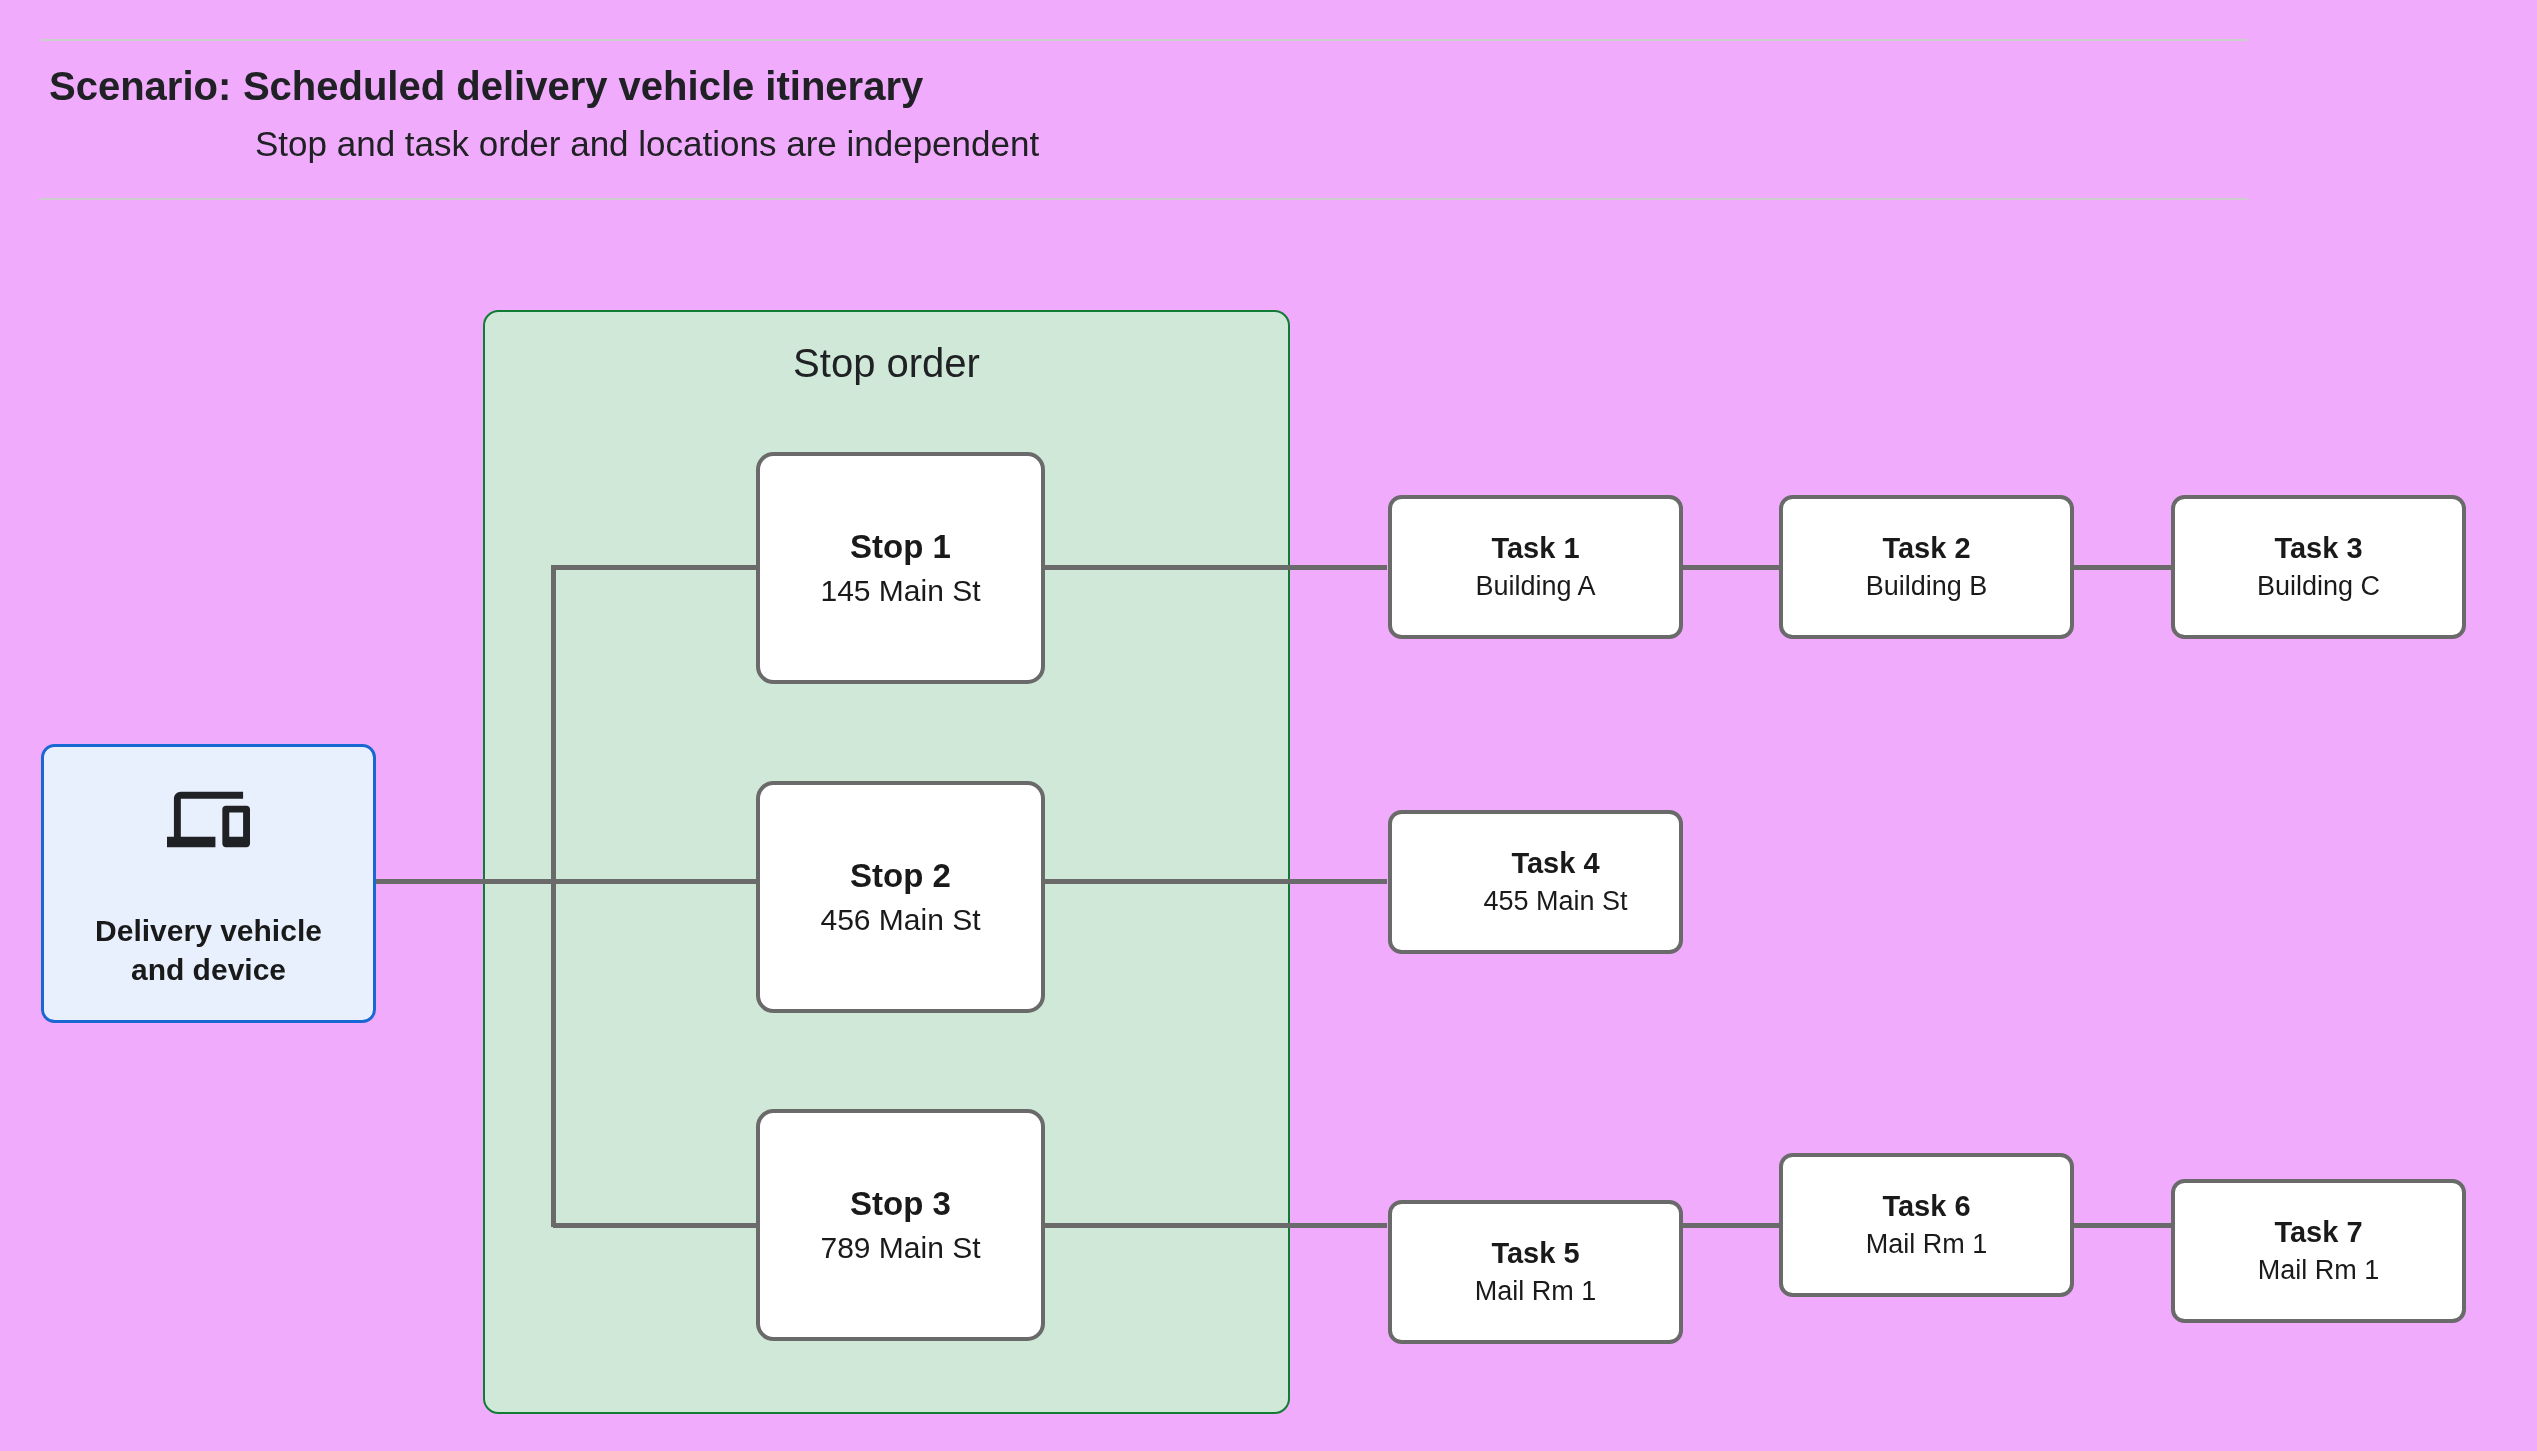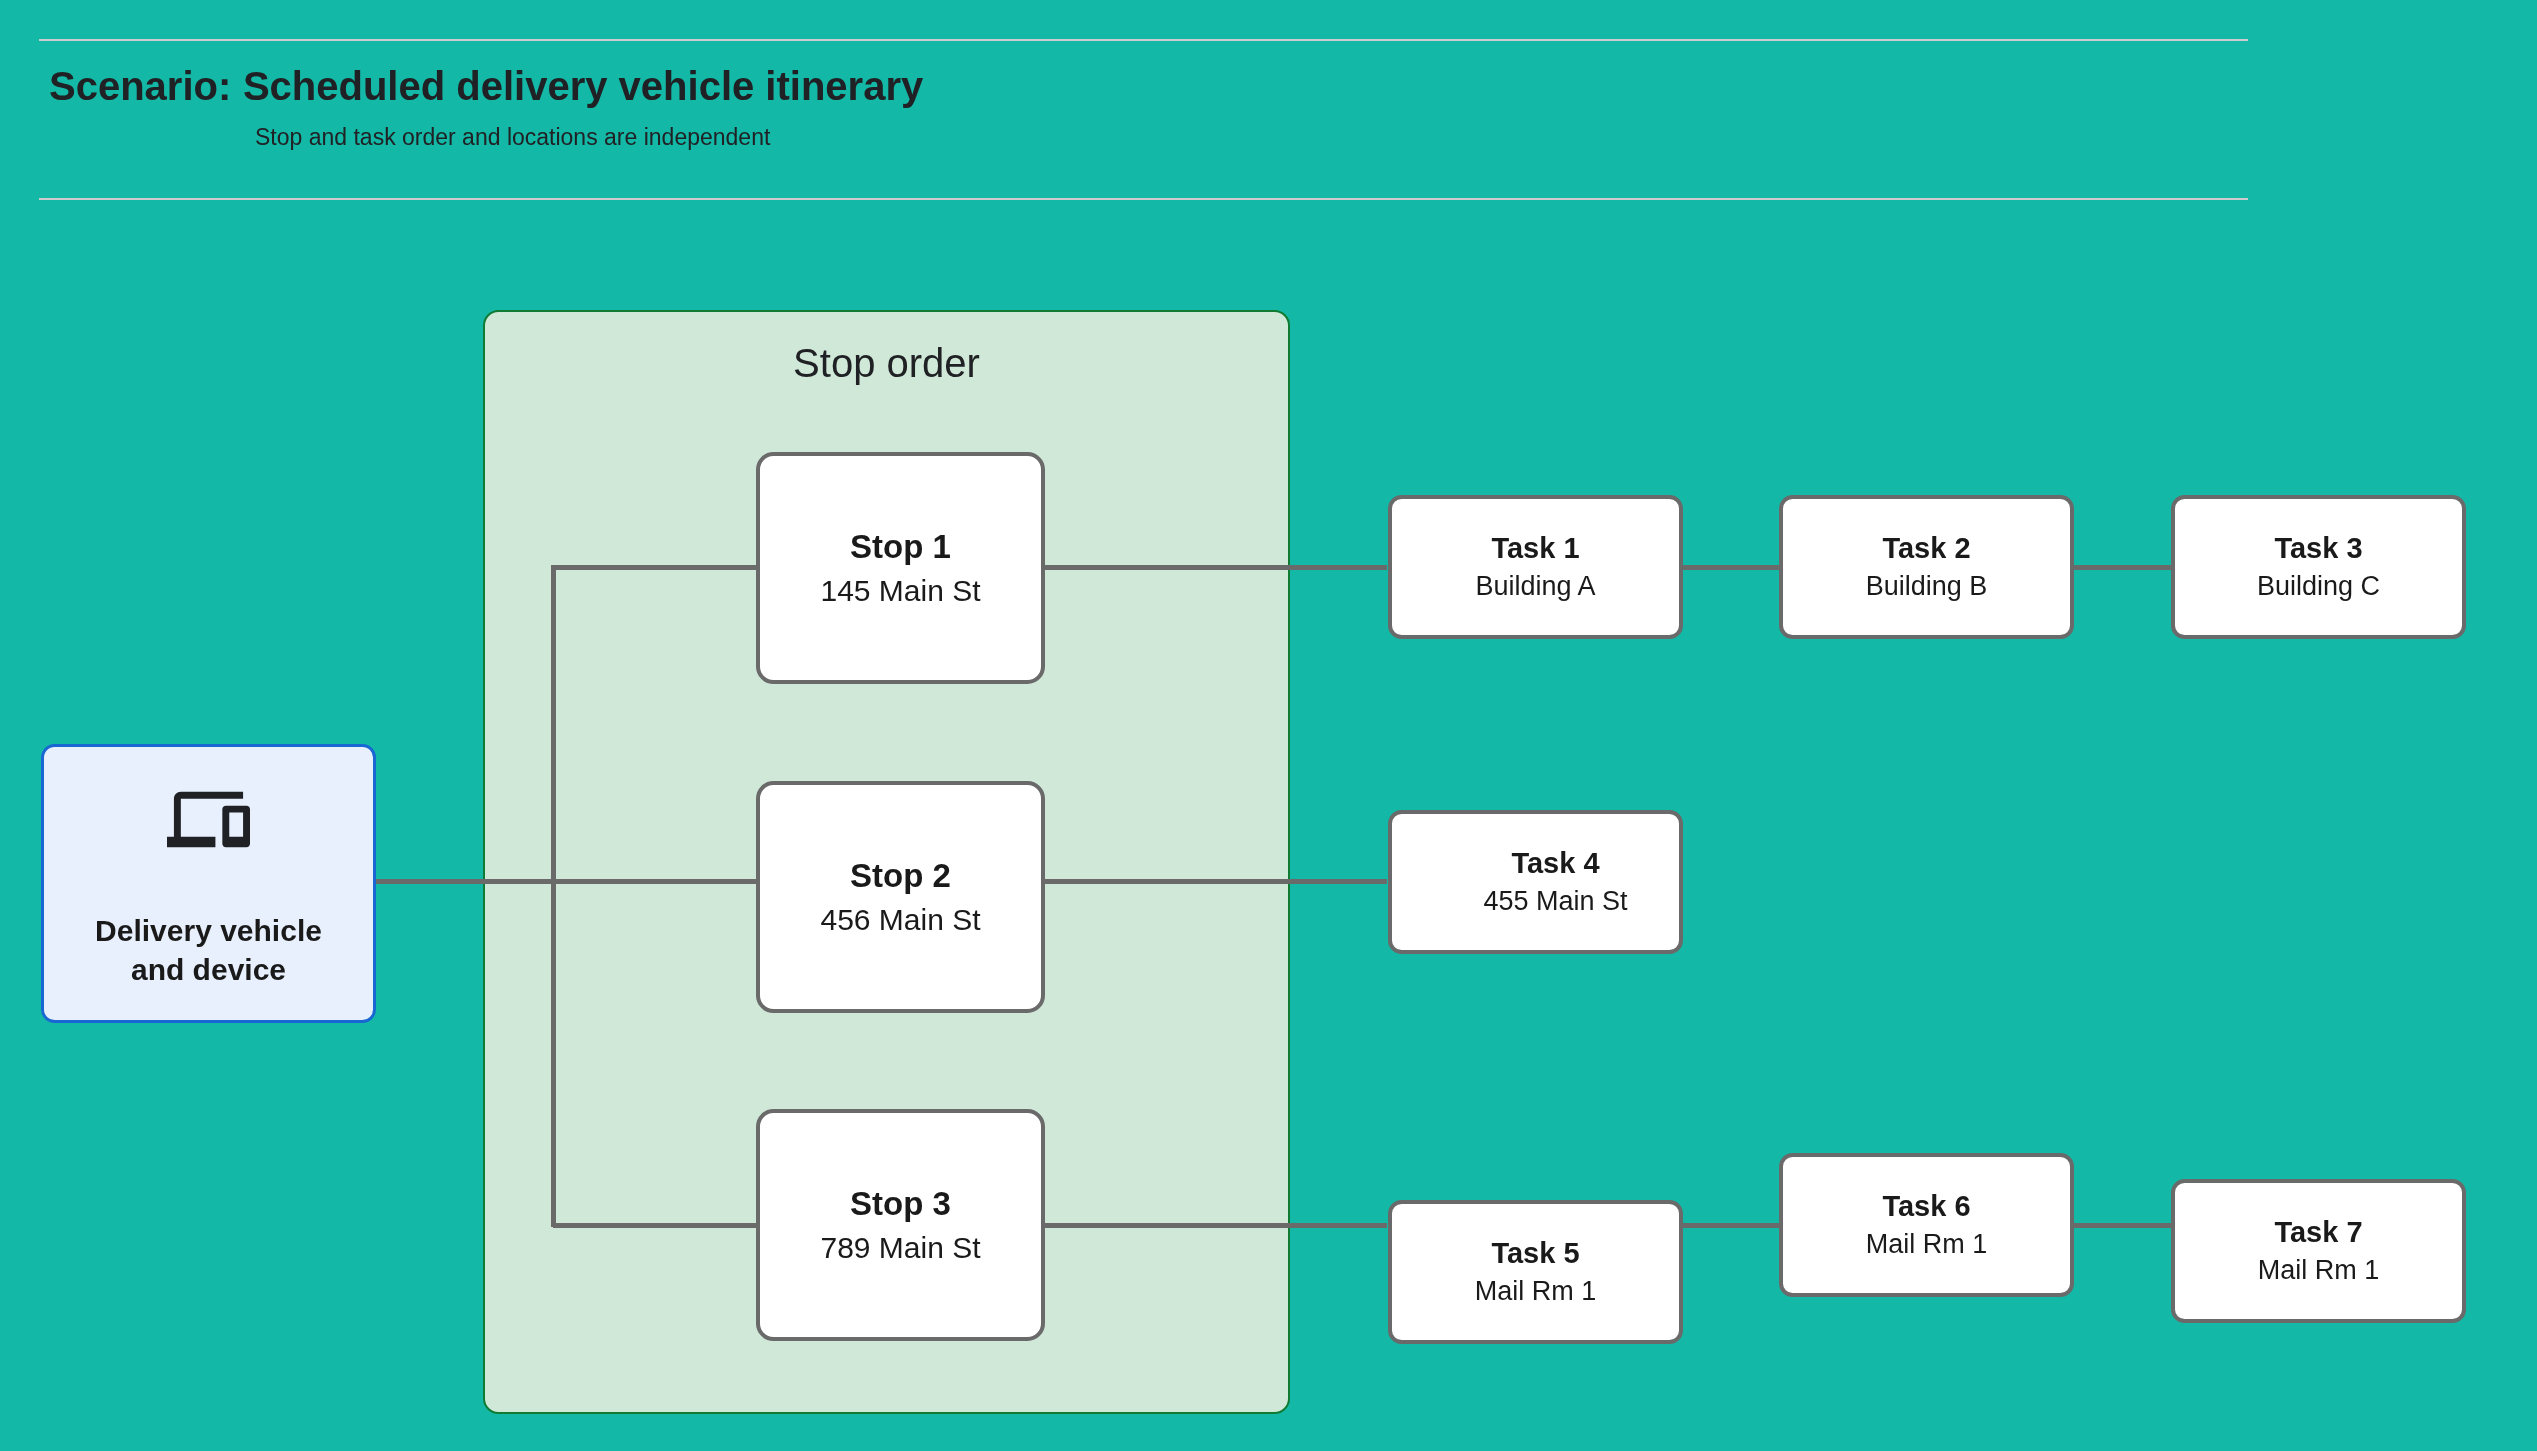--- a/index.html
+++ b/index.html
@@ -1,24 +1,24 @@
 <!DOCTYPE html>
 <html><head>
 <meta charset="utf-8">
 <style>
   html,body{margin:0;padding:0;background:#ffffff;}
-  .canvas{position:relative;width:2538px;height:1452px;background:#14b8a6;
+  .canvas{position:relative;width:2538px;height:1452px;background:#f0abfc;
           font-family:"Liberation Sans", sans-serif;color:#202124;overflow:hidden;}
 
   .divider{position:absolute;left:39px;width:2209px;height:1.9px;background:#cdcdcd;}
   .d1{top:39px;} .d2{top:198px;}
 
   .header-title{position:absolute;left:49px;top:64px;font-size:40px;font-weight:700;color:#202124;white-space:nowrap;}
   .header-title .t-prefix{margin-right:11.6px;}
-  .header-sub{position:absolute;left:255px;top:124px;font-size:23px;font-weight:400;color:#202124;white-space:nowrap;}
+  .header-sub{position:absolute;left:255px;top:124px;font-size:35px;font-weight:400;color:#202124;white-space:nowrap;}
 
   .group{position:absolute;top:310px;height:1104px;border-radius:15.5px;box-sizing:border-box;}
   .stop-group{left:483px;width:807px;background:#cfe8d8;border:2.9px solid #0f7b33;}
   .task-group{left:1331px;width:1170px;background:#fcf0c3;border:2.9px solid #ee8511;}
   .group-title{position:absolute;top:29px;left:0;width:100%;text-align:center;
                font-size:40px;font-weight:400;color:#202124;}
 
   .conn{position:absolute;background:#6a6a6a;}
   .h{height:4.8px;} .v{width:4.8px;}
   .c-vehicle{left:375px;top:879px;width:381px;}

